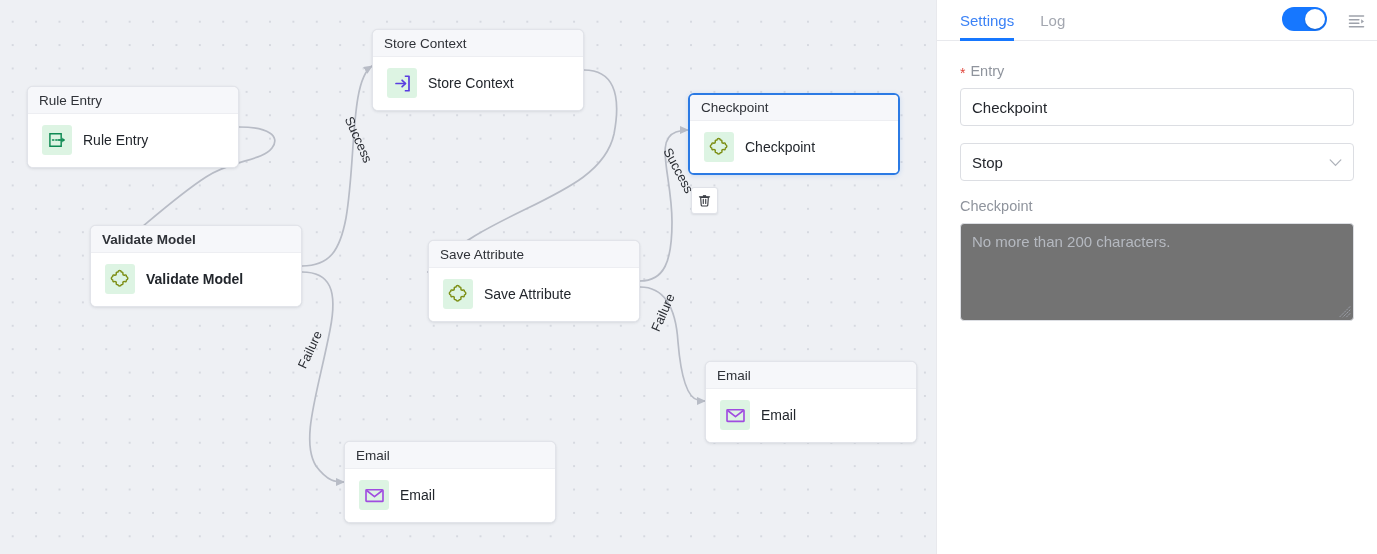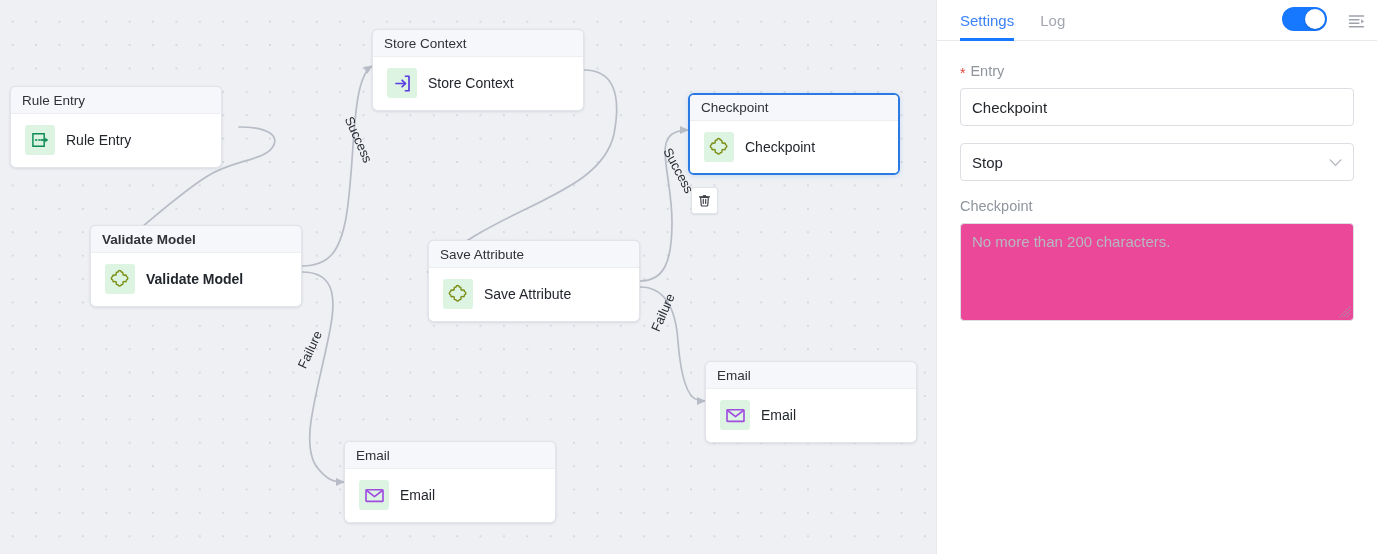--- a/index.html
+++ b/index.html
@@ -167,21 +167,21 @@
     width: 100%;
     height: 98px;
     border: 1px solid #dcdee3;
     border-radius: 4px;
     padding: 9px 11px;
     font-size: 15px;
     color: #23262c;
     font-family: "Liberation Sans", sans-serif;
     resize: none;
     outline: none;
-    background: #ec4899;
+    background: #737373;
   }
   .textarea::placeholder { color: #b5b9c0; }
   .resize-grip { position: absolute; right: 3px; bottom: 3px; pointer-events: none; }
   .ta-wrap { position: relative; }
 </style>
 </head>
 <body>
 
 <div id="app">
 
@@ -203,21 +203,21 @@
 
         <path d="M584,70 C612,70 622,92 614,134 C600,198 492,206 428,272" marker-end="url(#ah)"></path>
 
         <path d="M640,281 C664,281 672,262 672,222 C672,176 654,140 676,132 C682,130 686,130 688,130" marker-end="url(#ah)"></path>
 
         <path d="M640,287 C666,287 676,310 678,342 C681,378 688,398 698,400 C701,401 703,401 705,401" marker-end="url(#ah)"></path>
       </g>
     </svg>
 
     <div id="nodes-host">
-        <div class="node" style="left: 10px; top: 86px; width: 212px; height: 82px;">
+        <div class="node" style="left: 27px; top: 86px; width: 212px; height: 82px;">
           <div class="node-header">
             <span>Rule Entry</span>
           </div>
           <div class="node-body">
             <span class="node-icon">
               <svg width="20" height="20" viewBox="0 0 22 22">
                 <path d="M3.2 4.2h12.4v13.6H3.2z" fill="none" stroke="#0f8a54" stroke-width="1.6"></path>
                 <path d="M6 11h7.5" stroke="#0f8a54" stroke-width="1.5" stroke-linecap="round" stroke-dasharray="1.6 2"></path>
                 <path d="M12.5 11h6.3" stroke="#0f8a54" stroke-width="1.6" stroke-linecap="round"></path>
                 <path d="M16.8 8.2 L19.6 11 L16.8 13.8 z" fill="#0f8a54"></path>

